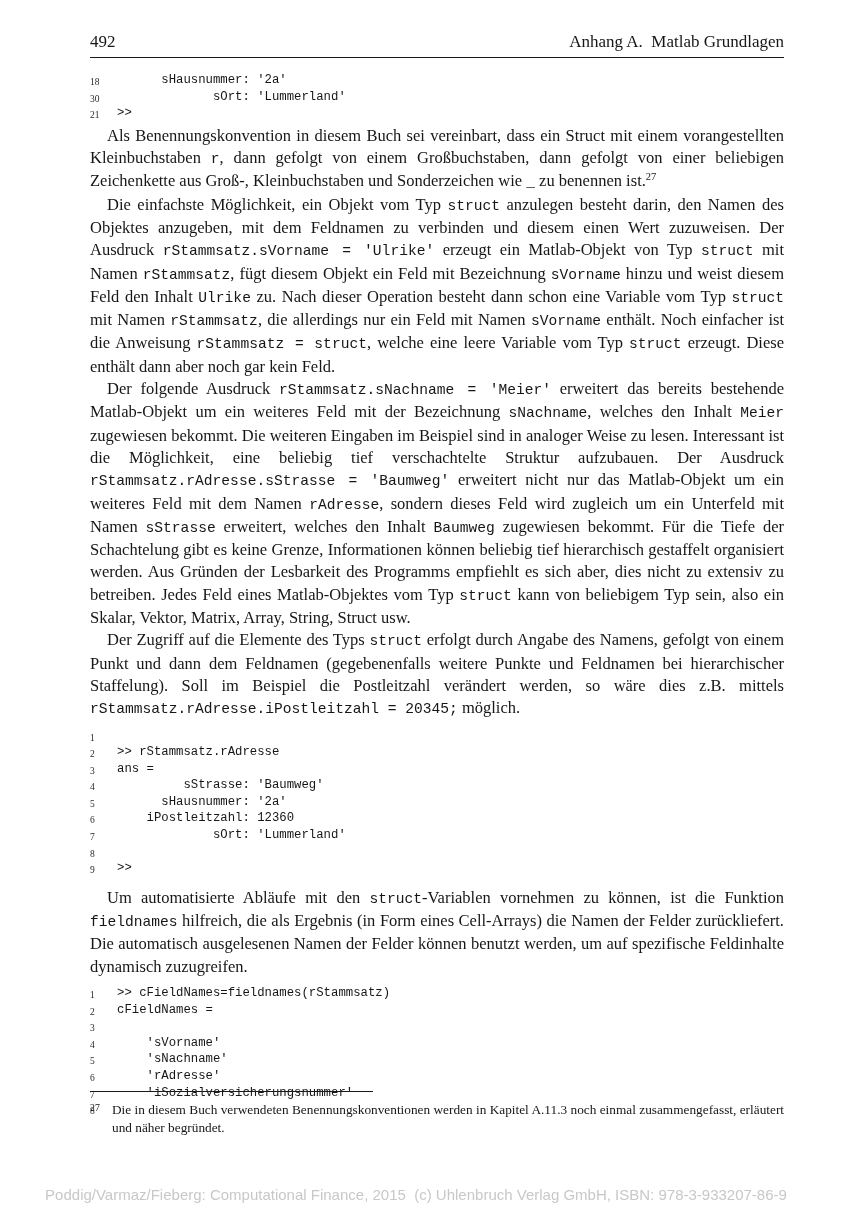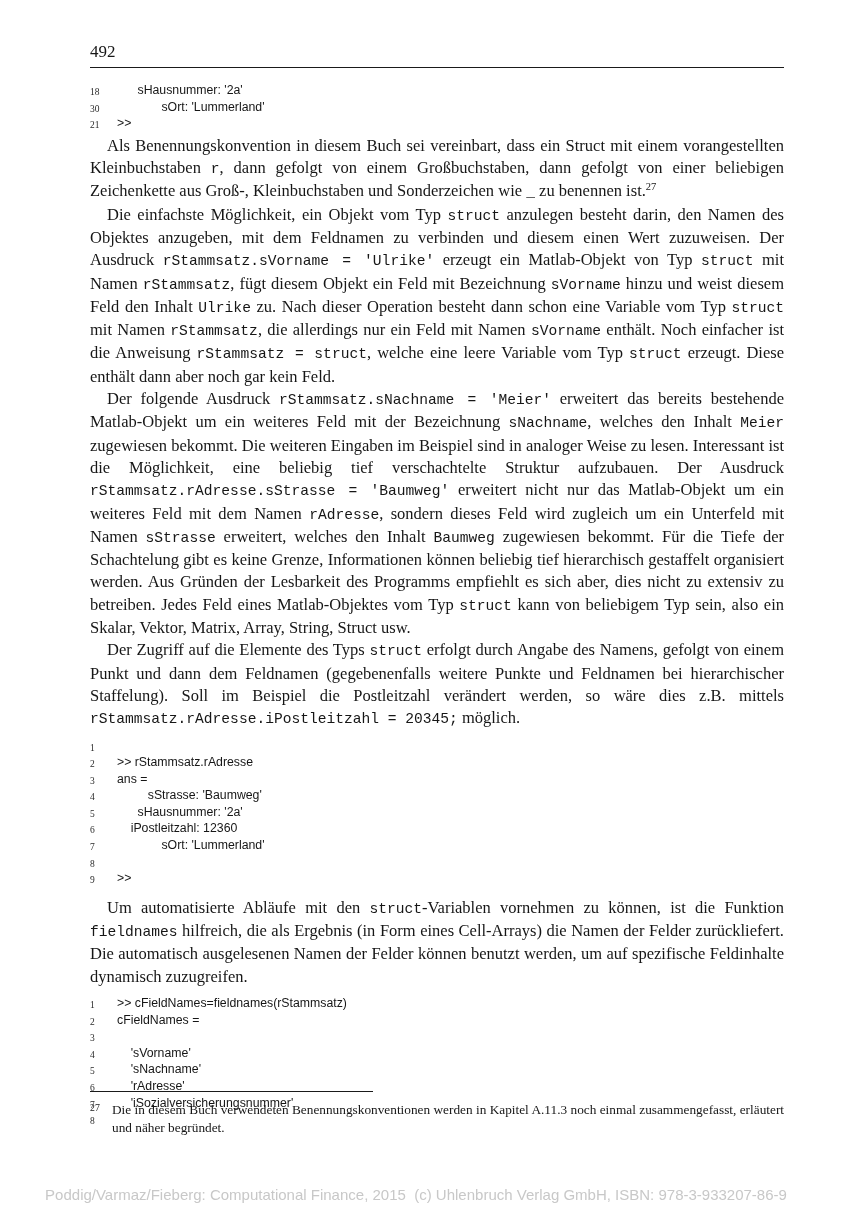--- a/index.html
+++ b/index.html
@@ -3,41 +3,41 @@
 <meta charset="utf-8">
 <style>
   * { box-sizing: border-box; margin: 0; padding: 0; }
   html, body { background: #ffffff; }
   body {
     width: 867px; height: 1227px;
     position: relative; overflow: hidden;
     font-family: "Liberation Serif", serif;
     color: #161616;
   }
-  .content { position: absolute; left: 90px; top: 42px; width: 694px; }
+  .content { position: absolute; left: 90px; top: 32px; width: 694px; }
 
   
   .header {
     display: flex; justify-content: space-between; align-items: baseline;
     font-size: 17px; padding-bottom: 5px; border-bottom: 1.2px solid #1a1a1a;
   }
   .runhead { white-space: pre; }
 
   
   .listing { margin-top: 15px; }
   .listing.tight { margin-top: 8px; }
   .cl { display: flex; line-height: 14.6px; }
   .cl .ln {
     flex: none; width: 18px; text-align: left;
     font-family: "Liberation Serif", serif; font-size: 9.5px; color: #2a2a2a;
     padding-top: 2px;
   }
   .cl .cc {
     margin-left: 9px; white-space: pre;
-    font-family: Liberation Sans, sans-serif;
+    font-family: Liberation Mono, monospace;
     font-size: 12.3px;
     text-align: right;
   }
 
   
   .paras { margin-top: 2px; }
   .paras.tight { margin-top: 9px; }
   .paras p {
     font-size: 16.5px; line-height: 22.3px;
     text-align: justify; text-indent: 17px;
@@ -63,20 +63,21 @@
     font-size: 15px; color: #c8c8c8;
   }
 </style>
 </head>
 <body>
 
 <div class="content">
 
   <div class="header">
     <span class="pagenum">492</span>
+    <span class="runhead">Anhang A.  Matlab Grundlagen</span>
   </div>
 
   <div class="listing">
       <div class="cl">
         <span class="ln">18</span>
         <span class="cc">      sHausnummer: '2a'</span>
       </div>
       <div class="cl">
         <span class="ln">30</span>
         <span class="cc">             sOrt: 'Lummerland'</span>

